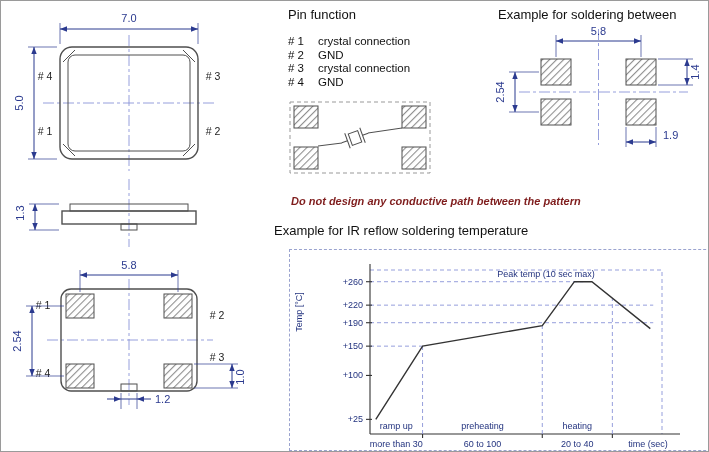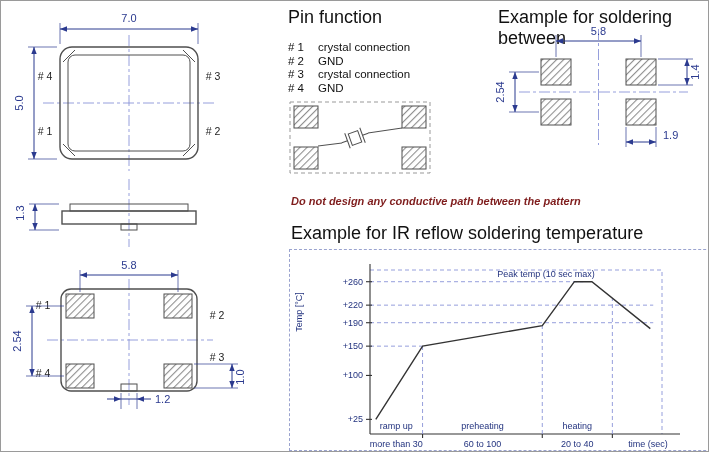--- a/index.html
+++ b/index.html
@@ -1,19 +1,19 @@
 <!DOCTYPE html>
 <html style="--line: #4f4f4f; --dim: #2b3a8f; --center: #8a94d8; --hatch: #8f8f8f; --text: #111111; --chart: #23337f;"><head>
 <meta charset="utf-8">
 <style>
   *{margin:0;padding:0;box-sizing:border-box}
   body{background:#e9e9e9;font-family:"Liberation Sans",sans-serif}
   #canvas{position:relative;width:709px;height:452px;background:#ffffff;border:1px solid #9a9a9a;overflow:hidden}
   .abs{position:absolute}
-  .section-title{font-size:18px;color:#111}
+  .section-title{font-size:13px;color:#111}
   .pin-list{margin-top:13px}
   .pin-row{display:flex;font-size:11.5px;color:#111;line-height:13.5px}
   .pin-id{width:30px}
   .warning{font-size:11px;font-weight:bold;font-style:italic;color:#7f1d1d}
   .chart-box{border:1px dashed #9aa3cf;background:#fff}
   svg text{font-family:"Liberation Sans",sans-serif}
   .dim-text{fill:var(--dim);font-size:11px}
   .pin-text{fill:#222;font-size:10.5px}
   .dwg-line{stroke:var(--line);stroke-width:1.4;fill:none}
   .dwg-thin{stroke:var(--line);stroke-width:1;fill:none}
@@ -166,21 +166,21 @@
     <line class="ext-line" x1="207" y1="62" x2="242" y2="62"></line>
     <line class="dim-line" x1="236" y1="36" x2="236" y2="62" marker-start="url(#arr)" marker-end="url(#arr)"></line>
     <text class="dim-text" x="248" y="49" transform="rotate(-90 248 49)" text-anchor="middle">1.4</text>
     <line class="ext-line" x1="175" y1="104" x2="175" y2="124"></line>
     <line class="ext-line" x1="205" y1="104" x2="205" y2="124"></line>
     <line class="dim-line" x1="175" y1="119" x2="205" y2="119" marker-start="url(#arr)" marker-end="url(#arr)"></line>
     <text class="dim-text" x="212" y="116" text-anchor="start">1.9</text>
   </svg>
 
   <div class="abs warning" style="left:290px;top:194px;width:415px">Do not design any conductive path between the pattern</div>
-  <div class="abs section-title" style="left:290px;top:222px">Example for IR reflow soldering temperature</div>
+  <div class="abs section-title" style="left:273px;top:222px">Example for IR reflow soldering temperature</div>
 
   <div class="abs chart-box" style="left:288px;top:248px;width:502px;height:202px">
     <svg id="reflow-svg" width="417" height="200" viewBox="0 0 417 200">
         <path d="M 80 20 H 372 V 184" class="grid-dash" fill="none"></path>
         <line x1="80" y1="14" x2="80" y2="184" class="axis"></line>
         <line x1="80" y1="184" x2="390" y2="184" class="axis"></line>
         <line x1="80" y1="31.714285714285722" x2="293.15999999999997" y2="31.714285714285722" class="grid-dash"></line>
         <line x1="80" y1="55.14285714285714" x2="363.24" y2="55.14285714285714" class="grid-dash"></line>
         <line x1="80" y1="72.71428571428571" x2="363.24" y2="72.71428571428571" class="grid-dash"></line>
         <line x1="80" y1="96.14285714285714" x2="132.56" y2="96.14285714285714" class="grid-dash"></line>

